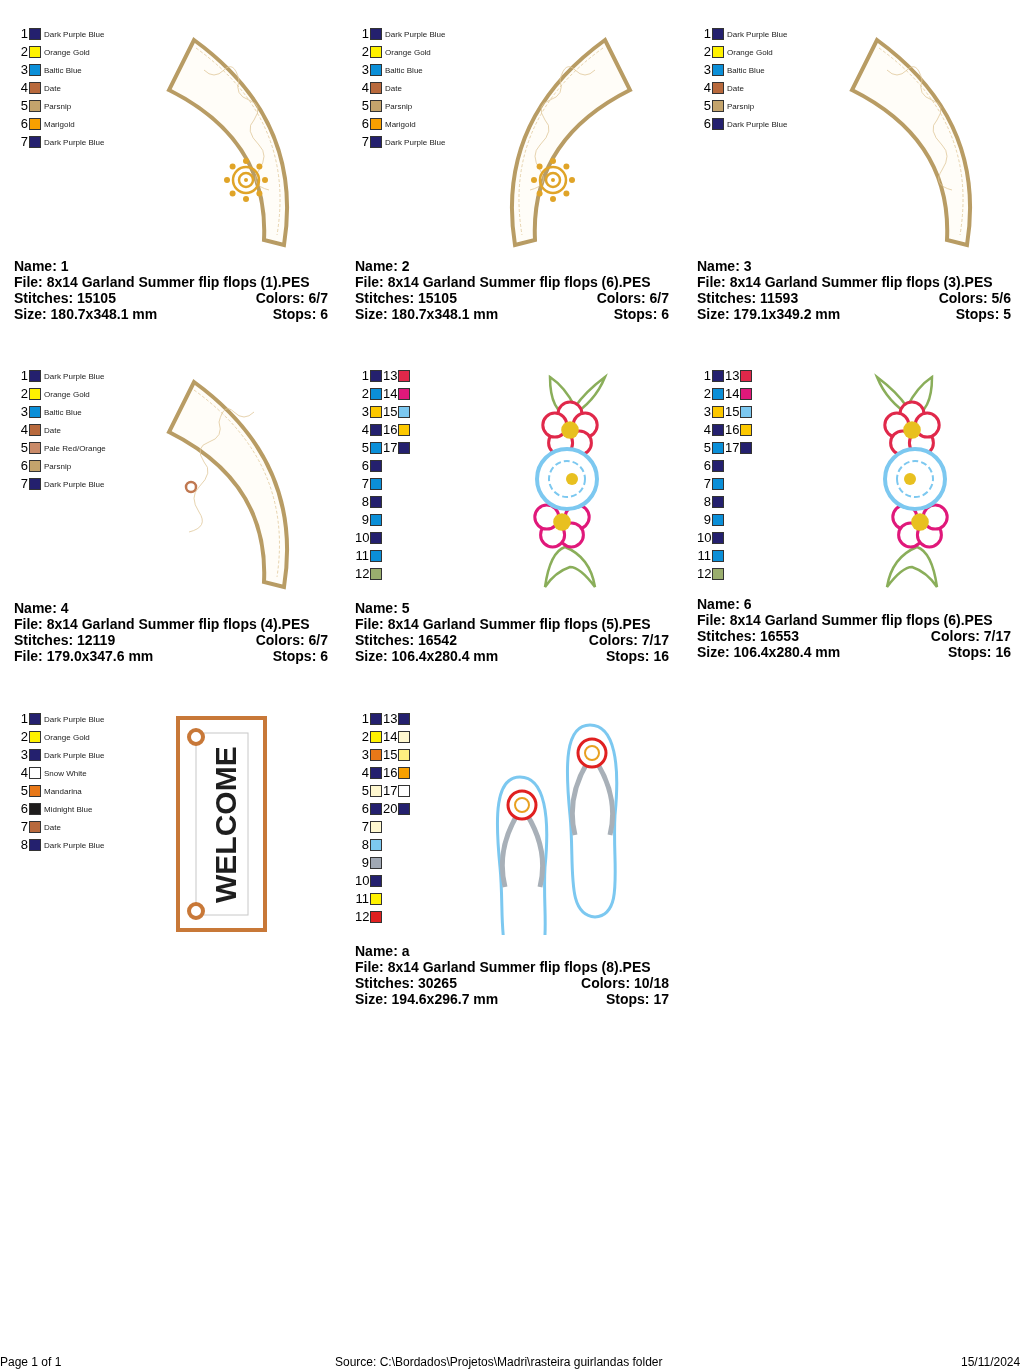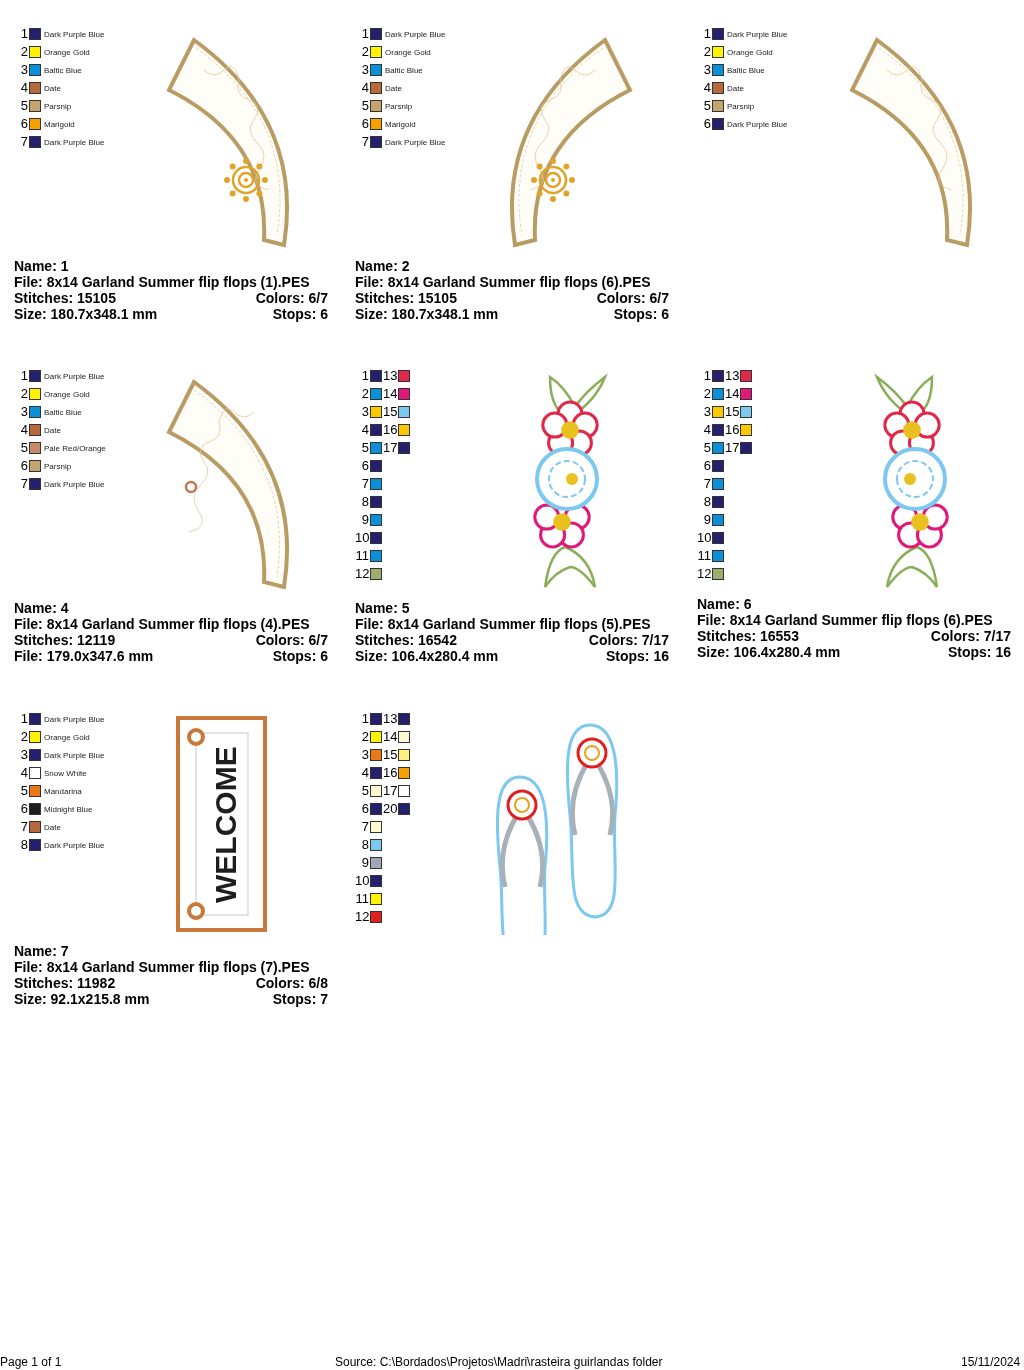--- a/index.html
+++ b/index.html
@@ -202,20 +202,36 @@
           <span class="lg-name">Dark Purple Blue</span>
         </div>
       </div>
       <div class="art" style="left: 150px; top: 4px;"><svg width="130" height="220" viewBox="0 0 130 220">
       <g>
       <path d="M30,10 Q140,90 120,215 L100,210 Q105,110 5,60 Z" fill="#fffdf8" stroke="#b89c64" stroke-width="4" stroke-linejoin="miter"></path>
       <path d="M32,18 Q132,90 113,205" fill="none" stroke="#e0c89a" stroke-width="0.8" stroke-dasharray="3,2"></path>
       <path d="M40,40 q10,10 20,0 q10,-10 15,10 q-5,15 10,20 q15,5 5,20 q-10,10 5,25 q10,10 0,25 q-10,15 10,20" fill="none" stroke="#e0c89a" stroke-width="0.8"></path>
       </g>
         </svg></div>
+      <div class="info" style="top: 232px;">
+        <div class="row">
+          <span>Name: 3</span>
+        </div>
+        <div class="row">
+          <span>File: 8x14 Garland Summer flip flops (3).PES</span>
+        </div>
+        <div class="row">
+          <span>Stitches: 11593</span>
+          <span>Colors: 5/6</span>
+        </div>
+        <div class="row">
+          <span>Size: 179.1x349.2 mm</span>
+          <span>Stops: 5</span>
+        </div>
+      </div>
     </div>
     <div class="card" style="left: 14px; top: 368px;">
       <div class="legend">
         <div class="lg-row" style="left: 0px; top: 0px;">
           <span class="lg-num">1</span>
           <span class="sw" style="background:#24206e"></span>
           <span class="lg-name">Dark Purple Blue</span>
         </div>
         <div class="lg-row" style="left: 0px; top: 18px;">
           <span class="lg-num">2</span>
@@ -534,36 +550,20 @@
           <span class="lg-name">Dark Purple Blue</span>
         </div>
       </div>
       <div class="art" style="left: 160px; top: 4px;"><svg width="95" height="220" viewBox="0 0 95 220">
       <rect x="4" y="3" width="87" height="212" fill="#fff" stroke="#c87838" stroke-width="4"></rect>
       <rect x="22" y="18" width="52" height="182" fill="#fff" stroke="#c8c8c8" stroke-width="1"></rect>
       <circle cx="22" cy="22" r="7" fill="#fff" stroke="#c87838" stroke-width="4"></circle>
       <circle cx="22" cy="196" r="7" fill="#fff" stroke="#c87838" stroke-width="4"></circle>
       <text x="0" y="0" transform="translate(62,188) rotate(-90)" font-family="Liberation Sans, sans-serif" font-weight="bold" font-size="30" fill="#1e1e1e">WELCOME</text>
       </svg></div>
-      <div class="info" style="top: 232px;">
-        <div class="row">
-          <span>Name: 7</span>
-        </div>
-        <div class="row">
-          <span>File: 8x14 Garland Summer flip flops (7).PES</span>
-        </div>
-        <div class="row">
-          <span>Stitches: 11982</span>
-          <span>Colors: 6/8</span>
-        </div>
-        <div class="row">
-          <span>Size: 92.1x215.8 mm</span>
-          <span>Stops: 7</span>
-        </div>
-      </div>
     </div>
     <div class="card" style="left: 355px; top: 711px;">
       <div class="legend">
         <div class="lg-row" style="left: 0px; top: 0px;">
           <span class="lg-num">1</span>
           <span class="sw" style="background:#24206e"></span>
         </div>
         <div class="lg-row" style="left: 0px; top: 18px;">
           <span class="lg-num">2</span>
           <span class="sw" style="background:#fff200"></span>
@@ -636,18 +636,34 @@
       <div class="art" style="left: 130px; top: 4px;"><svg width="160" height="220" viewBox="0 0 160 220">
       <path d="M35,62 C60,62 65,102 60,152 C57,202 70,252 40,254 C10,252 20,202 15,152 C10,102 10,62 35,62Z" fill="#fff" stroke="#7cc8f0" stroke-width="3"></path>
       <path d="M37,92 Q10,132 20,172 M37,92 Q65,132 55,172" fill="none" stroke="#a8b0b8" stroke-width="5"></path>
       <circle cx="37" cy="90" r="14" fill="#fff" stroke="#e02020" stroke-width="3"></circle>
       <circle cx="37" cy="90" r="7" fill="#fff" stroke="#e8a020" stroke-width="2"></circle>
           <path d="M105,10 C130,10 135,50 130,100 C127,150 140,200 110,202 C80,200 90,150 85,100 C80,50 80,10 105,10Z" fill="#fff" stroke="#7cc8f0" stroke-width="3"></path>
       <path d="M107,40 Q80,80 90,120 M107,40 Q135,80 125,120" fill="none" stroke="#a8b0b8" stroke-width="5"></path>
       <circle cx="107" cy="38" r="14" fill="#fff" stroke="#e02020" stroke-width="3"></circle>
       <circle cx="107" cy="38" r="7" fill="#fff" stroke="#e8a020" stroke-width="2"></circle>
         </svg></div>
+      <div class="info" style="top: 232px;">
+        <div class="row">
+          <span>Name: a</span>
+        </div>
+        <div class="row">
+          <span>File: 8x14 Garland Summer flip flops (8).PES</span>
+        </div>
+        <div class="row">
+          <span>Stitches: 30265</span>
+          <span>Colors: 10/18</span>
+        </div>
+        <div class="row">
+          <span>Size: 194.6x296.7 mm</span>
+          <span>Stops: 17</span>
+        </div>
+      </div>
     </div>
   </div>
 
 <div class="footer" style="left:0;">Page 1 of 1</div>
 <div class="footer" style="left:335px;">Source: C:\Bordados\Projetos\Madri\rasteira guirlandas folder</div>
 <div class="footer" style="left:961px;">15/11/2024</div>
 
 </body></html>

